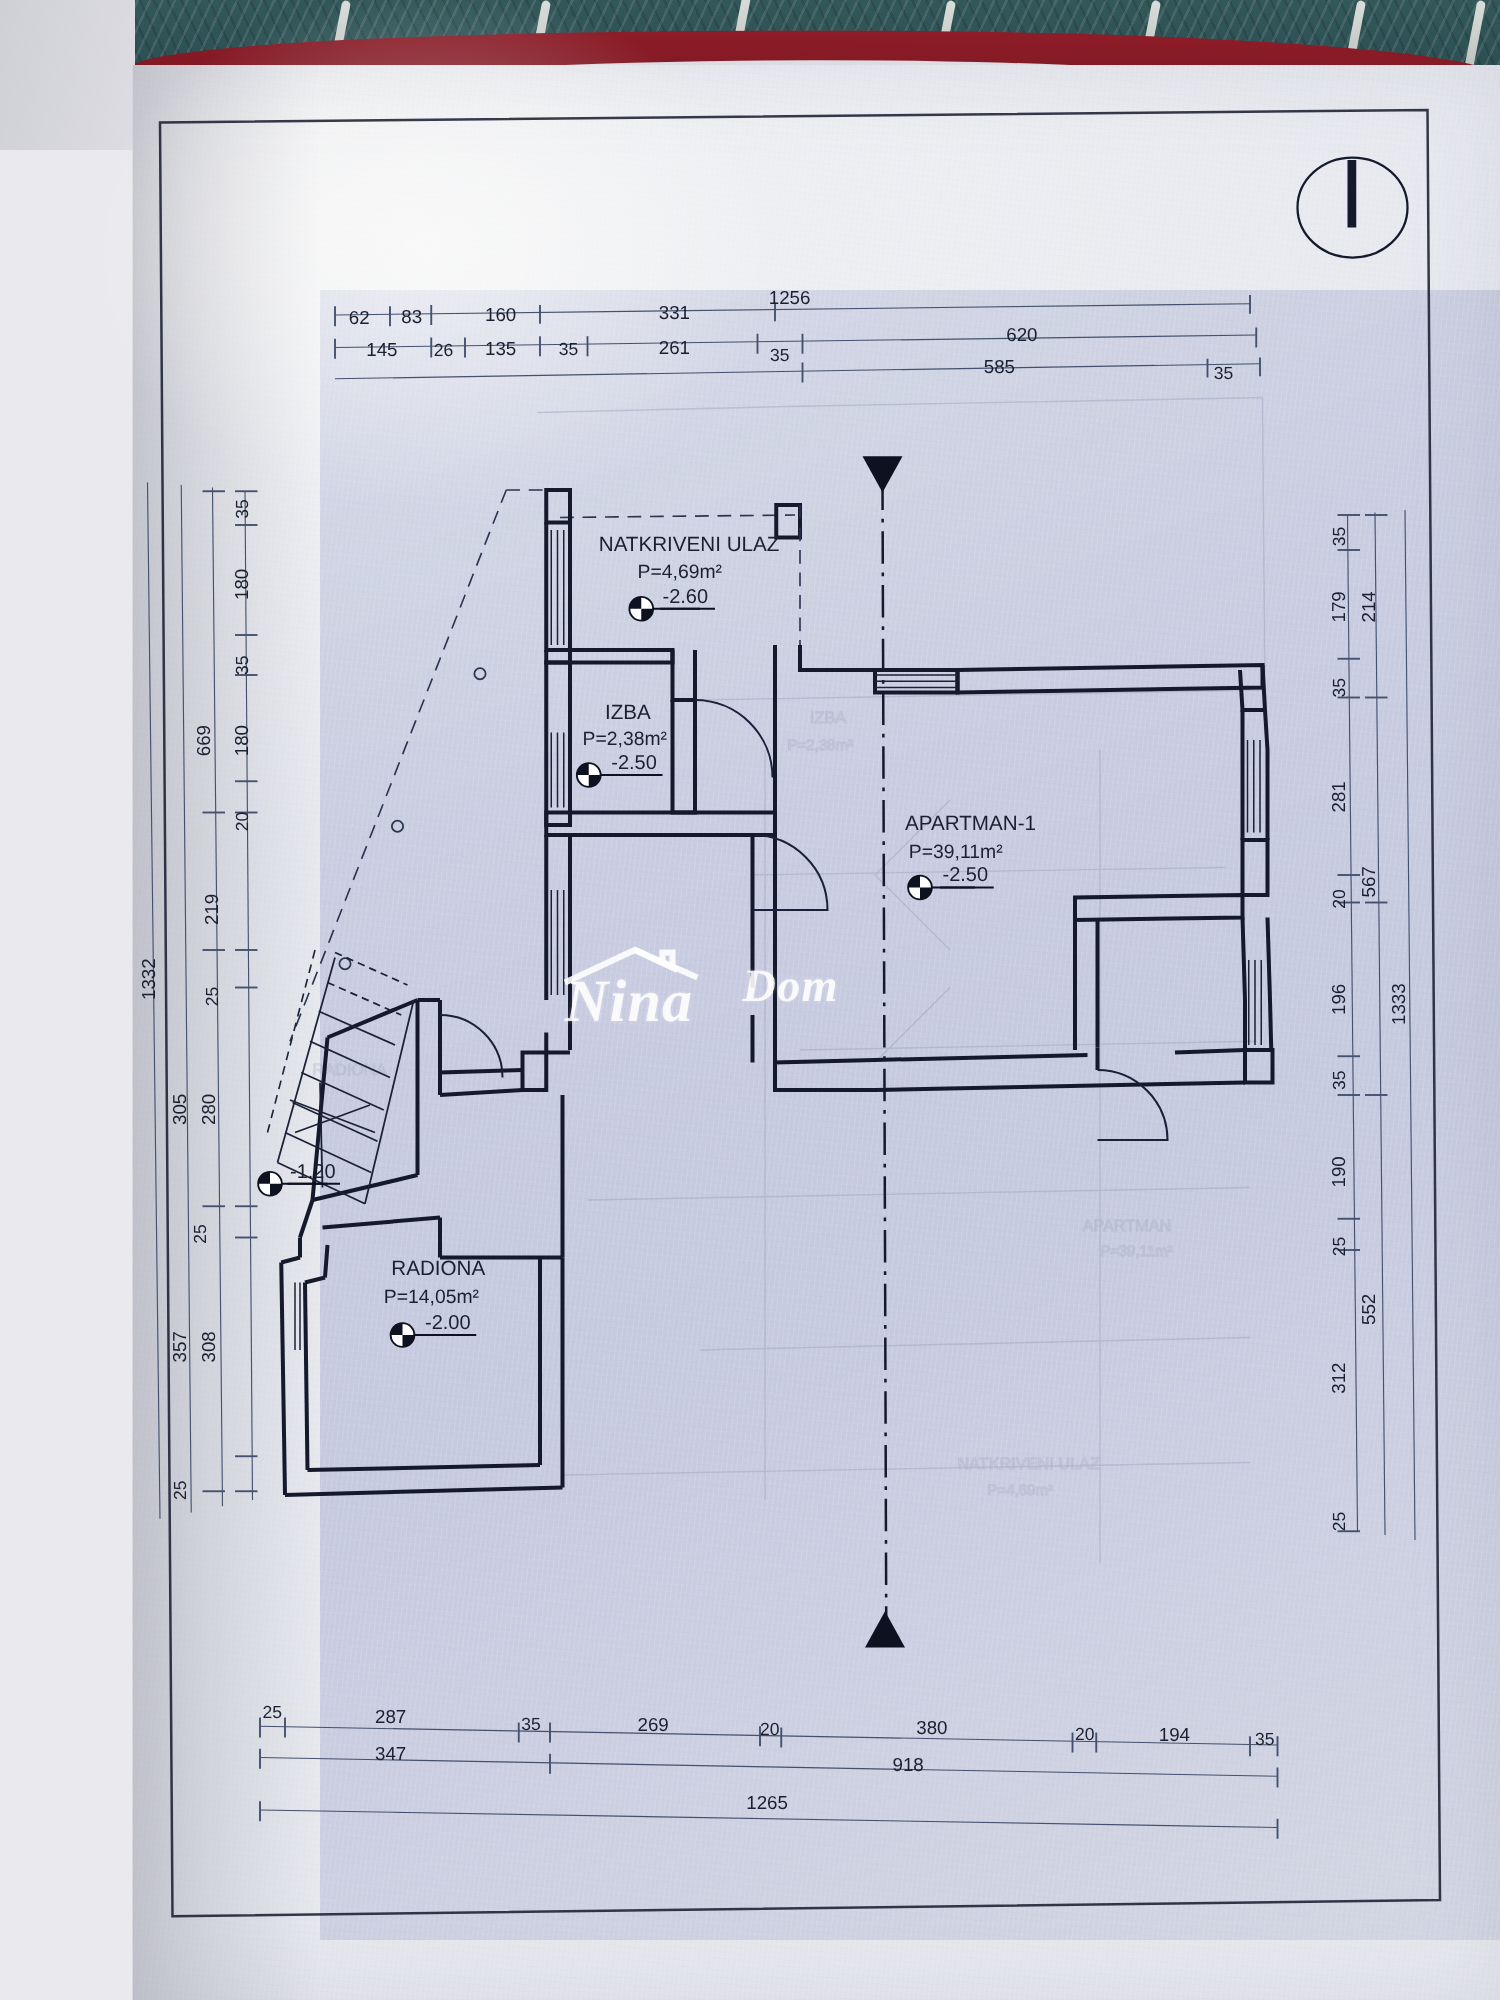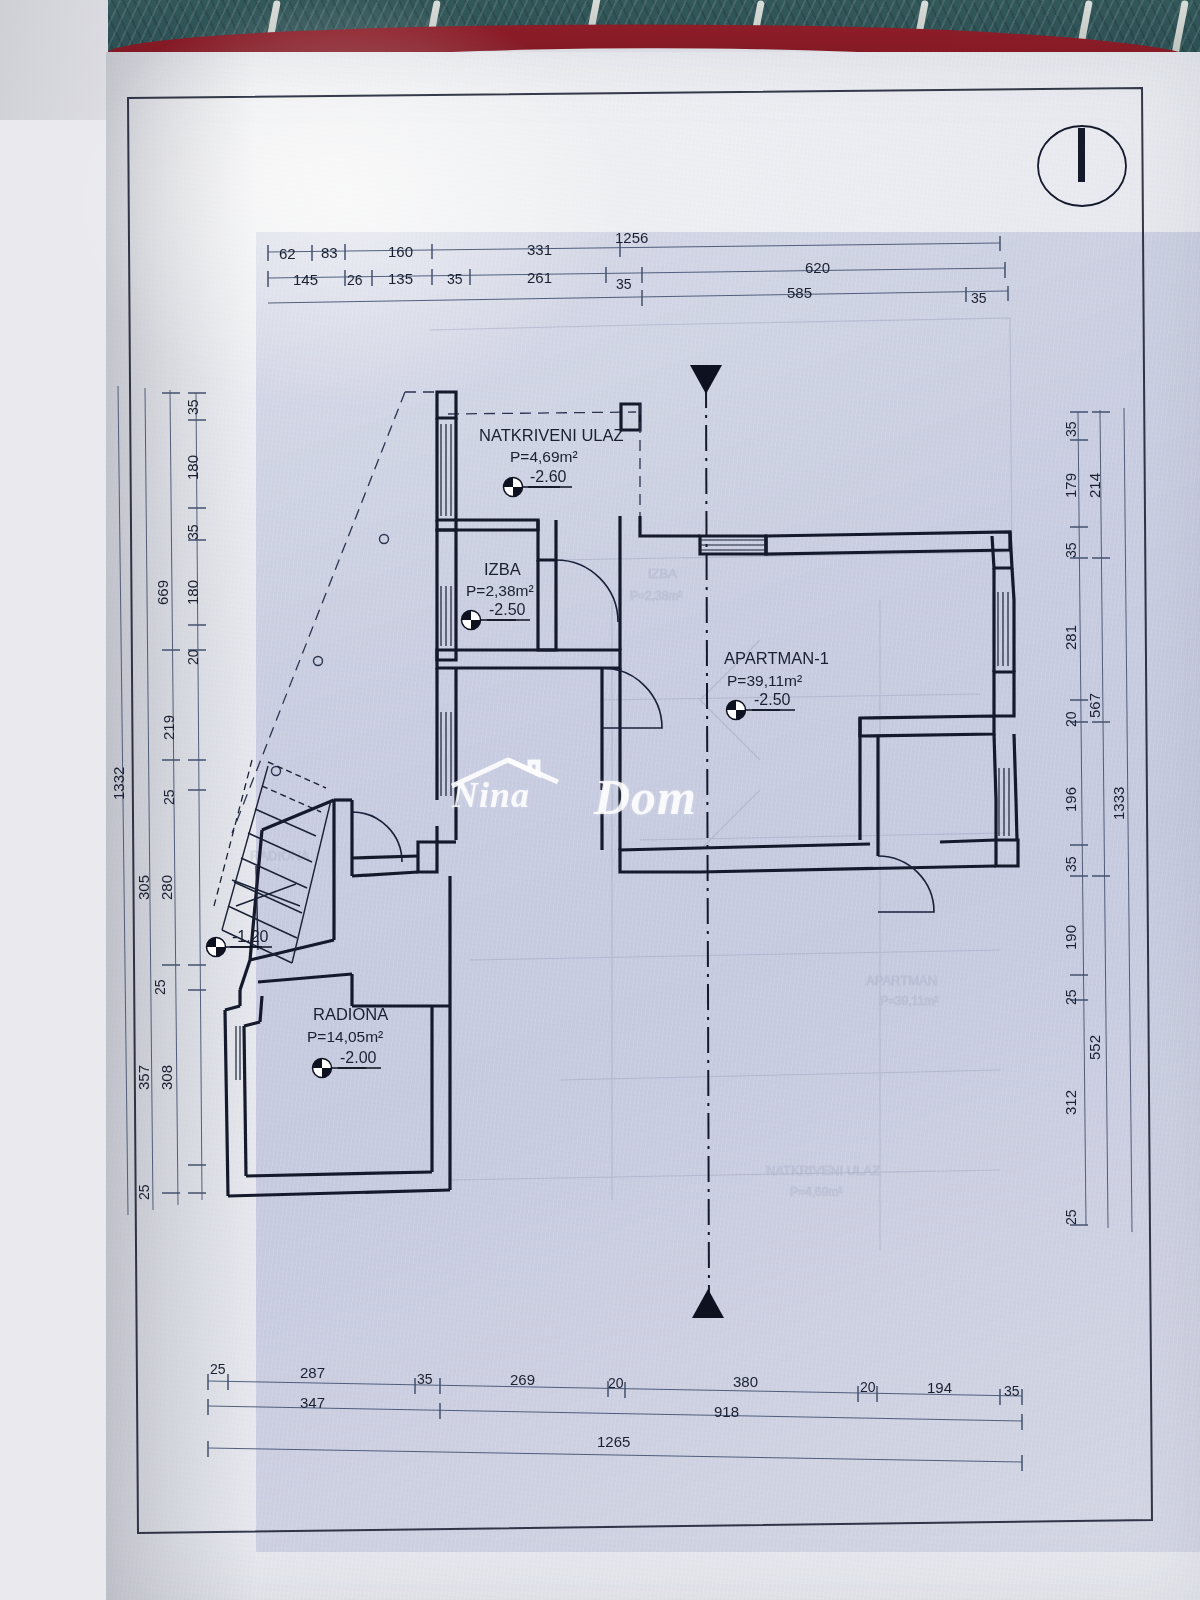--- a/index.html
+++ b/index.html
@@ -550,15 +550,15 @@
 </svg>
 
 <div style="position:absolute;left:446px;top:752px;width:300px;height:80px;pointer-events:none;">
   <svg width="300" height="80" viewBox="0 0 300 80" style="position:absolute;left:0;top:0;">
     <g fill="none" stroke="rgba(255,255,255,.88)" stroke-width="5">
       <path d="M6,34 L62,8 L112,30"></path>
       <path d="M62,8 L96,24"></path>
       <path d="M84,20 L84,10 L92,10 L92,24"></path>
     </g>
   </svg>
-  <span class="wm" style="left:6px;top:22px;font-size:36px;">Nina</span>
-  <span class="wm" style="left:148px;top:16px;font-size:50px;">Dom</span>
+  <span class="wm" style="left:6px;top:22px;font-size:48px;">Nina</span>
+  <span class="wm" style="left:148px;top:16px;font-size:37px;">Dom</span>
 </div>
 
 </body></html>

